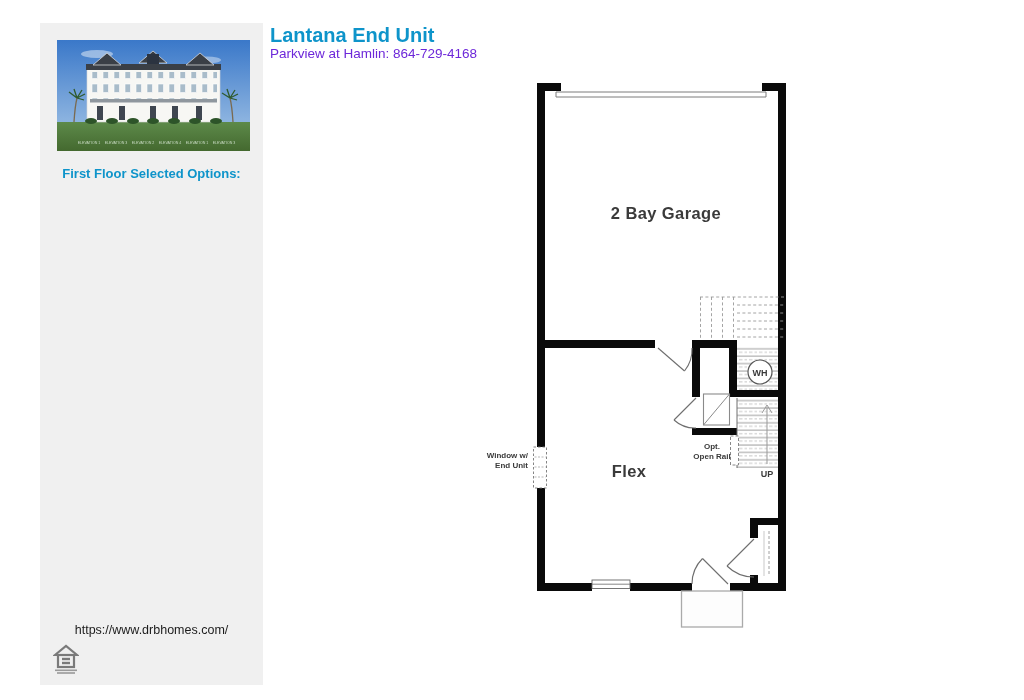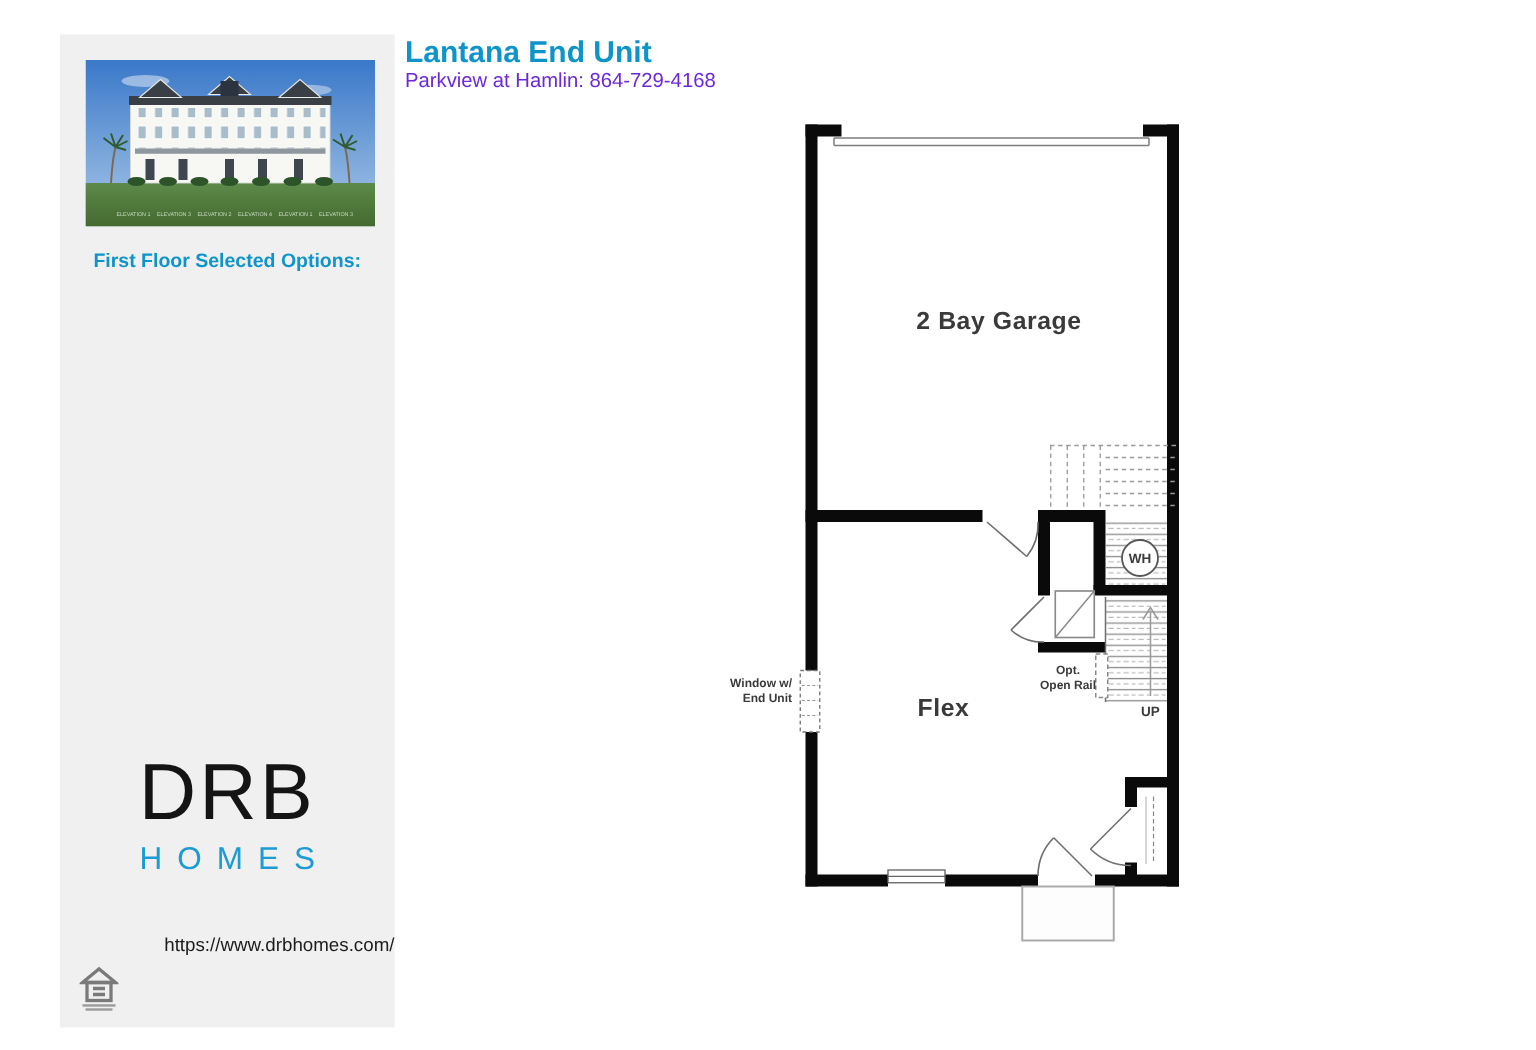--- a/index.html
+++ b/index.html
@@ -7,21 +7,21 @@
         font-family:"Liberation Sans",sans-serif;}
   
   .sidebar{position:absolute;left:27px;top:23px;width:223px;height:662px;background:#f0f0f0;margin-left:13px;}
   .elevation-img{position:absolute;left:17px;top:17px;width:193px;height:111px;display:block;}
   .options-label{position:absolute;left:0;top:143px;width:223px;text-align:center;
                  color:#0e94ca;font-weight:bold;font-size:13px;}
   .logo-wrap{position:absolute;left:0;top:478px;width:223px;text-align:center;}
   .logo-drb{font-size:53px;font-weight:500;letter-spacing:2px;color:#141414;line-height:56px;}
   .logo-homes{margin-top:4px;font-size:21px;font-weight:400;letter-spacing:10px;
               padding-left:10px;color:#1d9cd3;}
-  .website{position:absolute;left:0;top:600px;width:223px;text-align:right;
+  .website{position:absolute;left:0;top:600px;width:223px;text-align:center;
            font-size:12.5px;color:#1c1c1c;}
   .eho{position:absolute;left:13px;top:620px;}
   
   .title{position:absolute;left:270px;top:24px;font-size:20px;font-weight:bold;color:#0e94ca;}
   .subtitle{position:absolute;left:270px;top:46px;font-size:13.5px;color:#6d28d9;}
   .specs{position:absolute;right:22px;top:25px;text-align:right;color:#1295cb;
          font-size:13.5px;line-height:21px;}
   
   .plan{position:absolute;left:480px;top:75px;}
   svg text{font-family:"Liberation Sans",sans-serif;}
@@ -95,24 +95,20 @@
         <text x="59" y="104">ELEVATION 3</text>
         <text x="86" y="104">ELEVATION 2</text>
         <text x="113" y="104">ELEVATION 4</text>
         <text x="140" y="104">ELEVATION 1</text>
         <text x="167" y="104">ELEVATION 3</text>
       </g>
     </svg>
 
     <div class="options-label">First Floor Selected Options:</div>
 
-    <div class="logo-wrap">
-      <div class="logo-drb">DRB</div>
-      <div class="logo-homes">HOMES</div>
-    </div>
 
     <div class="website">https://www.drbhomes.com/</div>
 
     <svg class="eho" width="26" height="32" viewBox="0 0 26 32">
       <polygon points="2,12 13,3 24,12" fill="none" stroke="#7a7a7a" stroke-width="2.2"></polygon>
       <rect x="5" y="12" width="16" height="12" fill="none" stroke="#7a7a7a" stroke-width="2.2"></rect>
       <line x1="9" y1="16" x2="17" y2="16" stroke="#7a7a7a" stroke-width="2.4"></line>
       <line x1="9" y1="20" x2="17" y2="20" stroke="#7a7a7a" stroke-width="2.4"></line>
       <rect x="2" y="26.5" width="22" height="1.6" fill="#9a9a9a"></rect>
       <rect x="4" y="29.2" width="18" height="1.6" fill="#9a9a9a"></rect>

